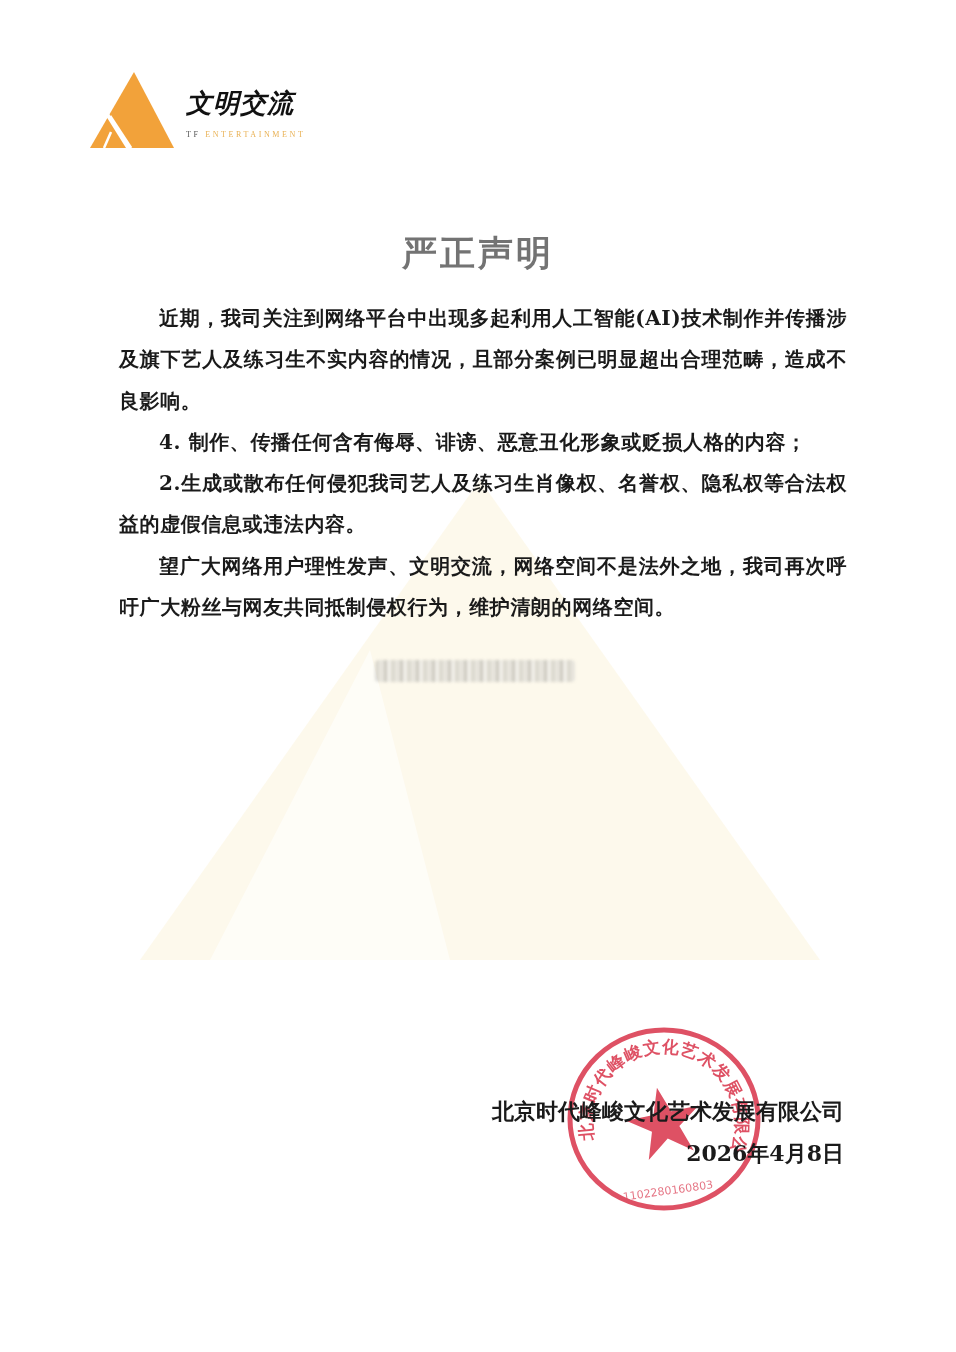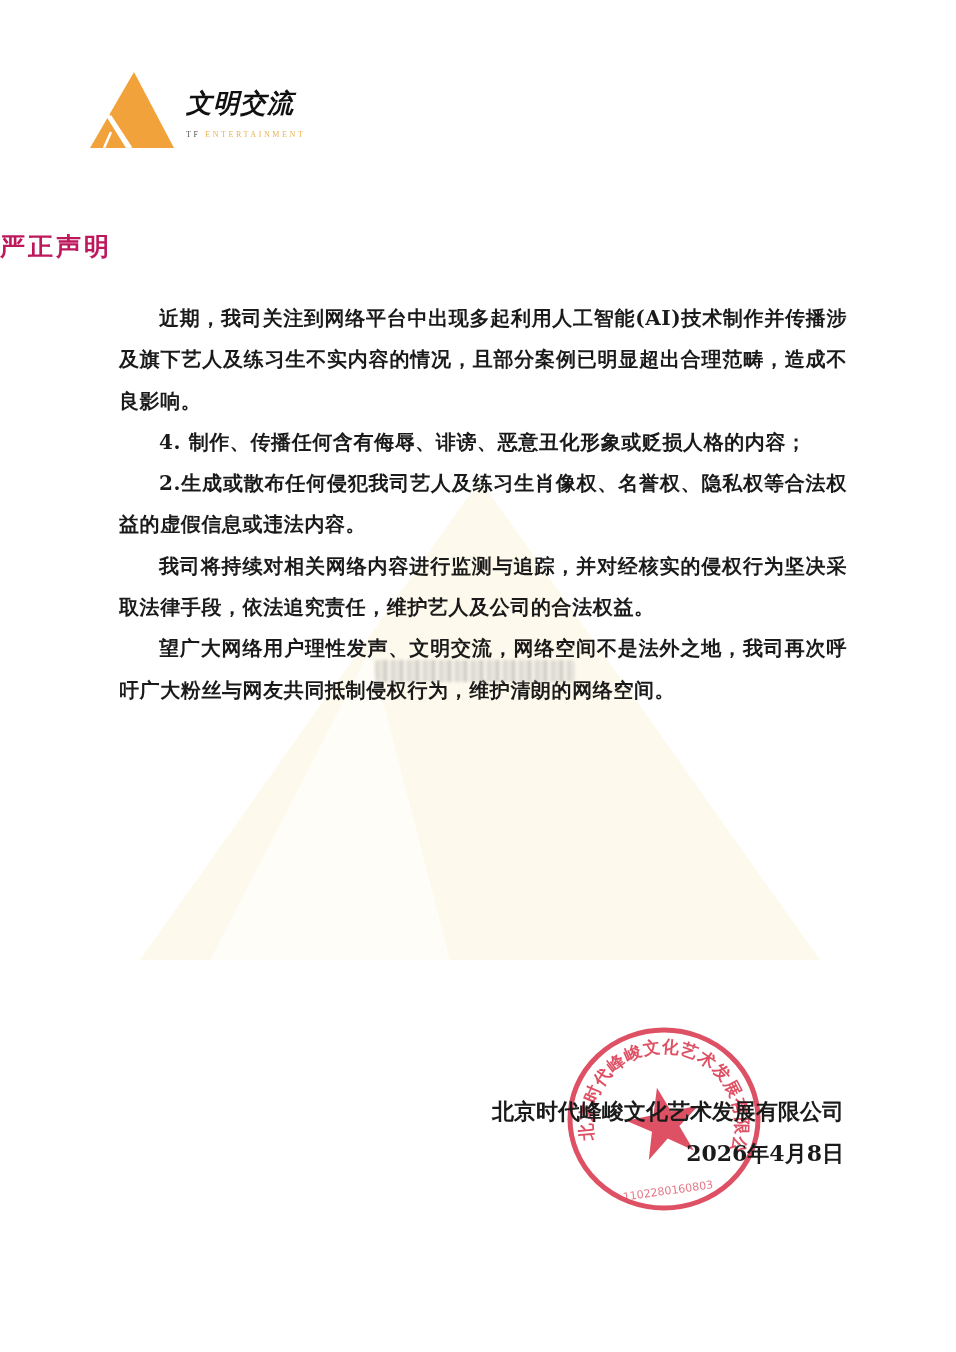--- a/index.html
+++ b/index.html
@@ -65,25 +65,26 @@
       white-space: nowrap;
     }
     .logo-en .tf { color: #555; }
     .logo-en .ent { color: #e9b154; }
 
     .title {
       position: absolute;
       left: 0;
       width: 956px;
       top: 230px;
+      text-align: center;
       font-family: "DejaVu Sans", sans-serif;
       font-weight: bold;
-      font-size: 25px;
+      font-size: 35px;
       letter-spacing: 3px;
-      color: #be185d;
+      color: #737373;
     }
     .body {
       position: absolute;
       left: 119px;
       top: 298px;
       width: 728px;
       font-family: "DejaVu Serif", serif;
       font-weight: bold;
       font-size: 20px;
       line-height: 41.3px;
@@ -152,21 +153,20 @@
       <span class="ent">ENTERTAINMENT</span>
     </div>
   </div>
 
   <div class="title">严正声明</div>
 
   <div class="body">
     <p>近期，我司关注到网络平台中出现多起利用人工智能(AI)技术制作并传播涉及旗下艺人及练习生不实内容的情况，且部分案例已明显超出合理范畴，造成不良影响。</p>
     <p>4. 制作、传播任何含有侮辱、诽谤、恶意丑化形象或贬损人格的内容；</p>
     <p>2.生成或散布任何侵犯我司艺人及练习生肖像权、名誉权、隐私权等合法权益的虚假信息或违法内容。</p>
-    <p>我司将持续对相关网络内容进行监测与追踪，并对经核实的侵权行为坚决采取法律手段，依法追究责任，维护艺人及公司的合法权益。</p>
     <p>望广大网络用户理性发声、文明交流，网络空间不是法外之地，我司再次呼吁广大粉丝与网友共同抵制侵权行为，维护清朗的网络空间。</p>
   </div>
 
   <div class="blur-artifact"></div>
 
   <svg class="seal" viewBox="0 0 198 188">
     <defs>
       <path id="sealArc" d="M 30,120 A 72,72 0 1 1 168,120"></path>
     </defs>
     <ellipse cx="99" cy="94" rx="94" ry="89" fill="none" stroke="#D9334A" stroke-width="5"></ellipse>

